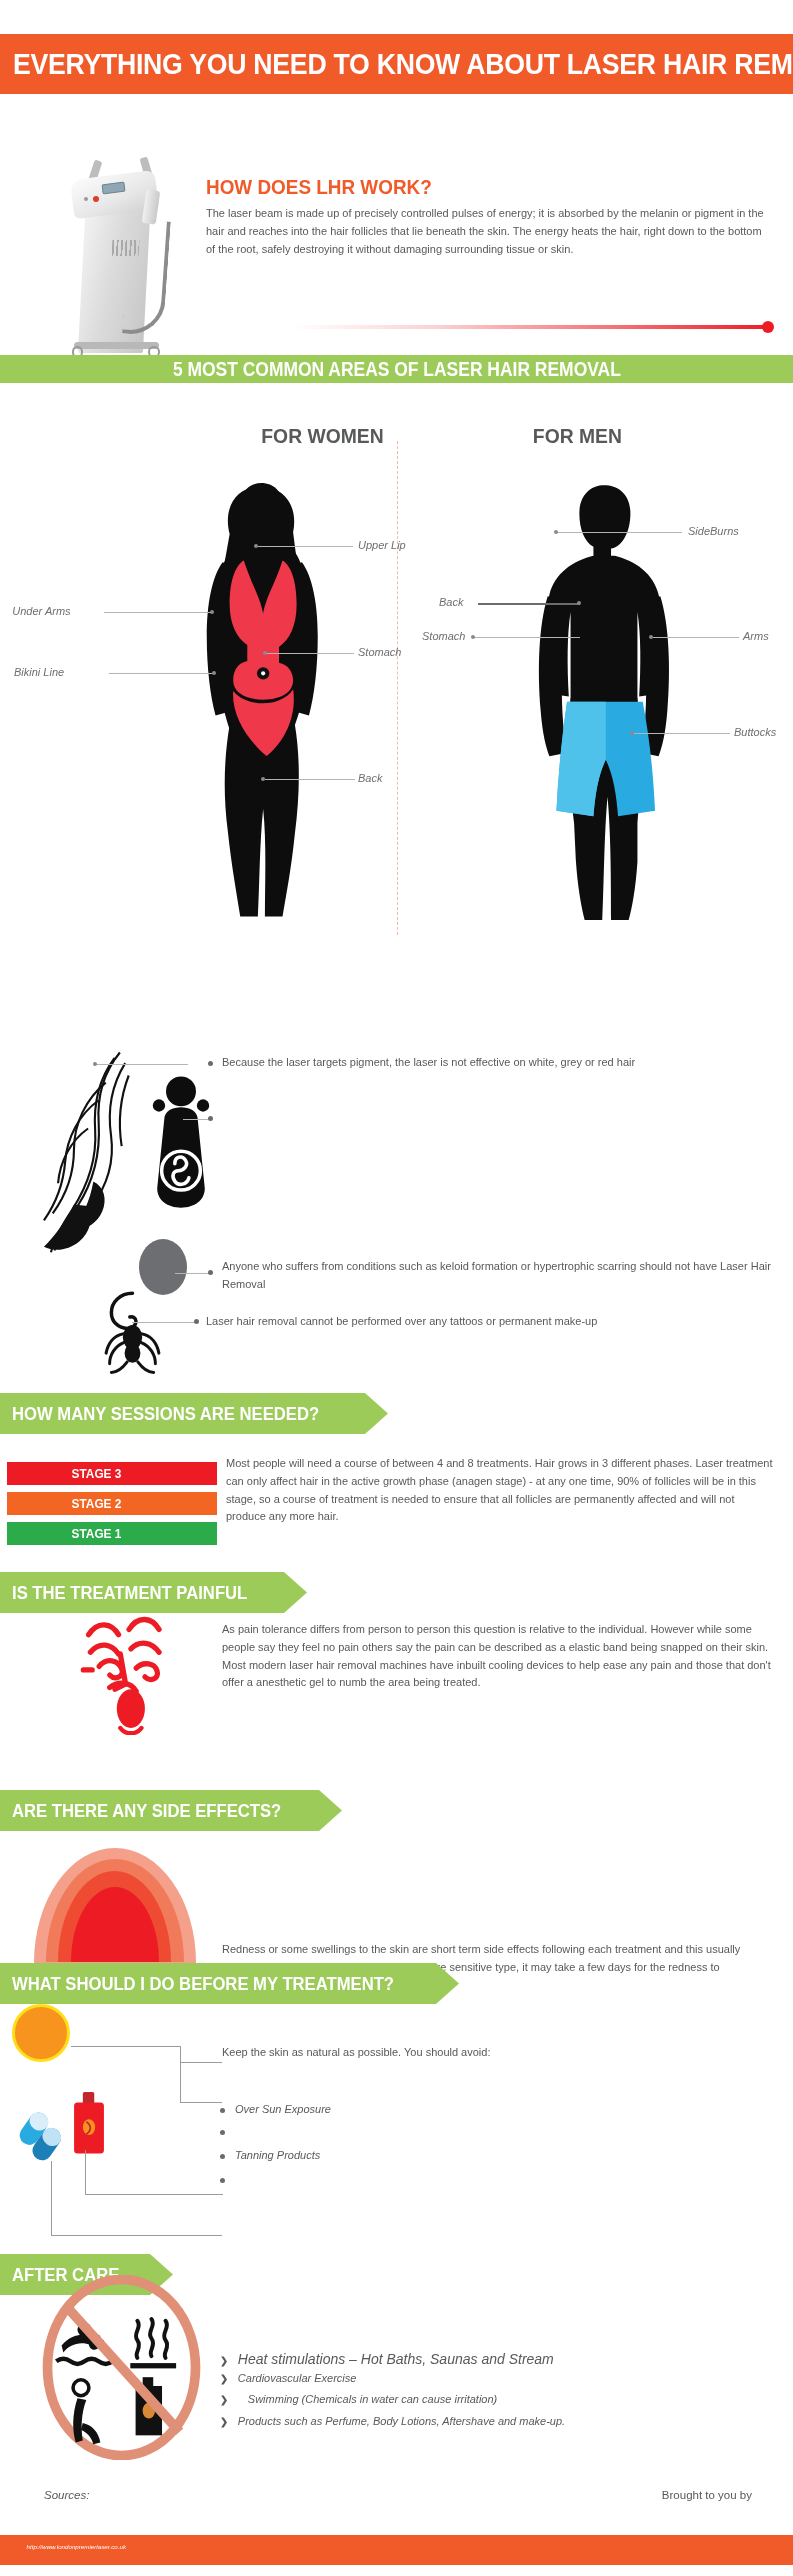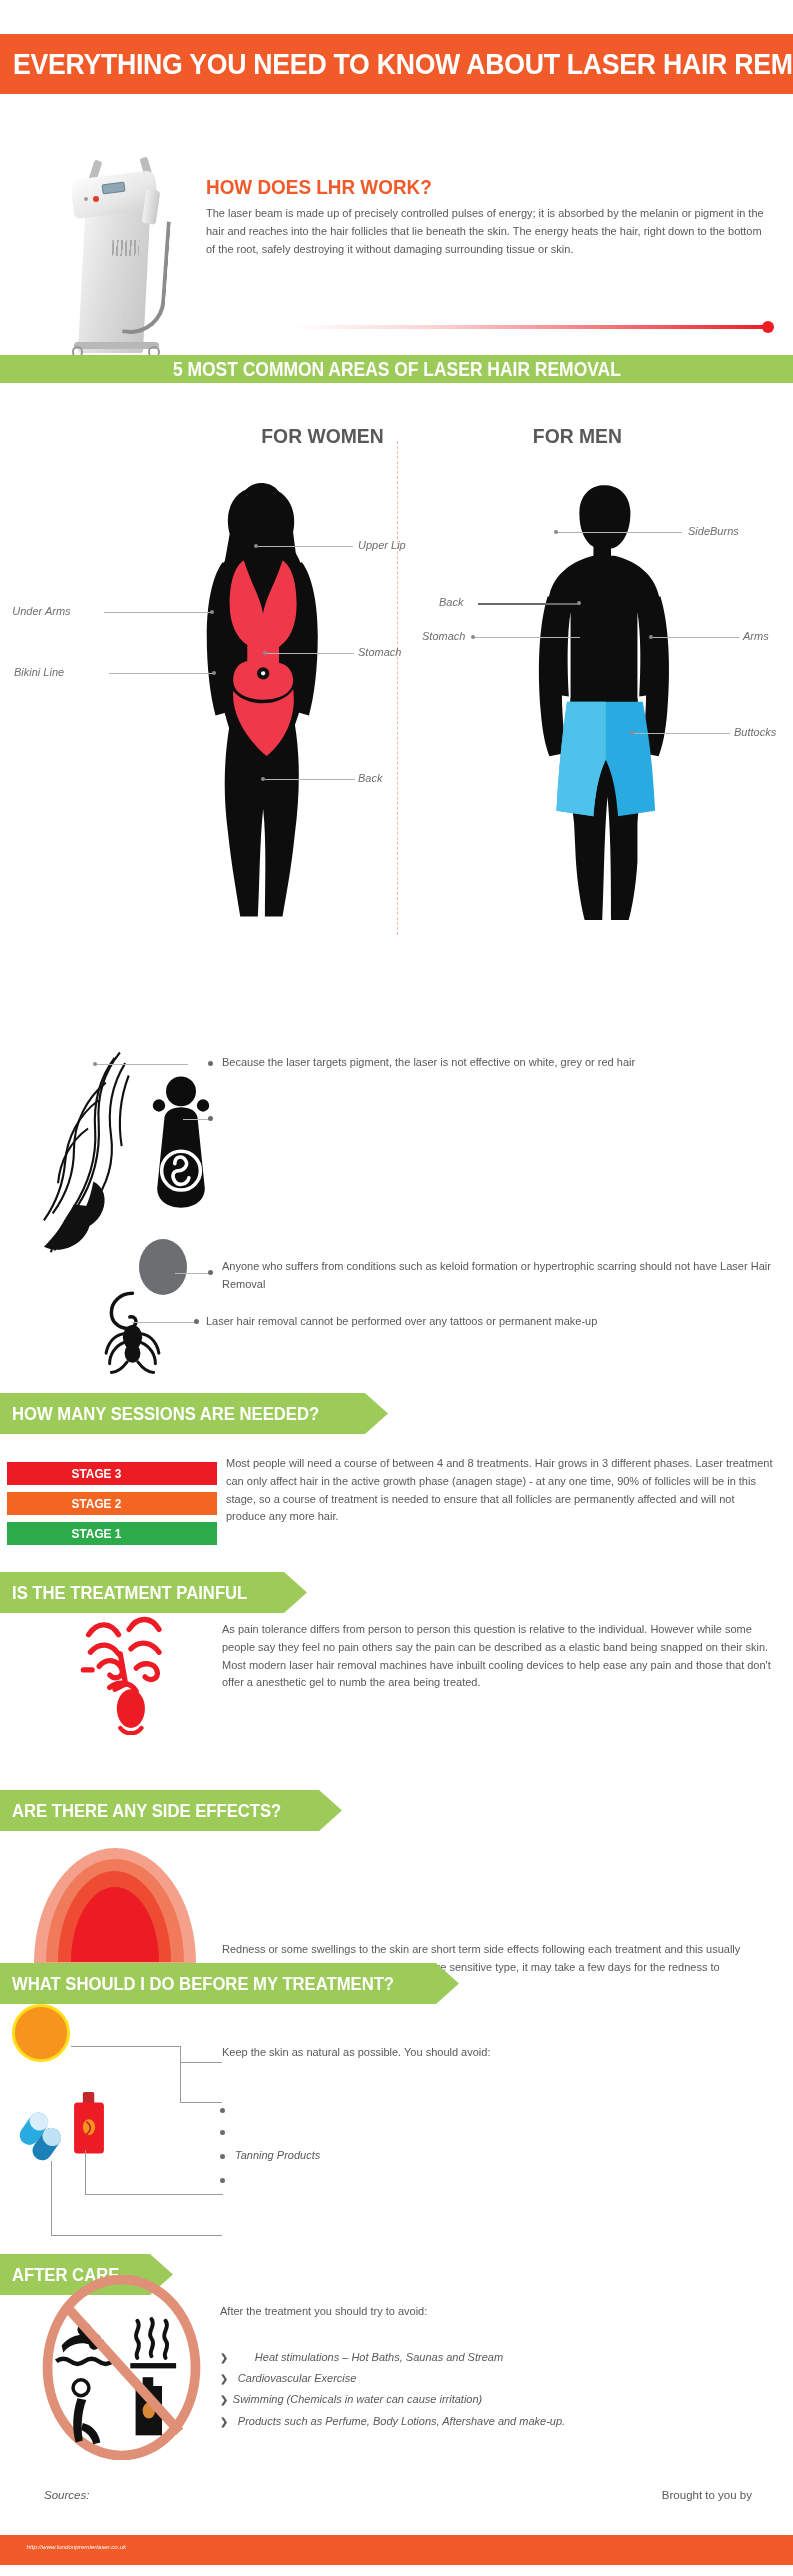--- a/index.html
+++ b/index.html
@@ -463,20 +463,21 @@
   <div class="connector" style="left:180px; top:2102px; width:42px; height:0; border-width:0.9px 0 0 0;"></div>
   <div class="connector" style="left:180px; top:2062px; width:42px; height:0; border-width:0.9px 0 0 0;"></div>
   <div class="connector" style="left:85px; top:2194px; width:138px; height:0; border-width:0.9px 0 0 0;"></div>
   <div class="connector" style="left:85px; top:2150px; width:0; height:44px; border-width:0 0 0 0.9px;"></div>
   <div class="connector" style="left:51px; top:2235px; width:171px; height:0; border-width:0.9px 0 0 0;"></div>
   <div class="connector" style="left:51px; top:2161px; width:0; height:74px; border-width:0 0 0 0.9px;"></div>
 
   <div class="body-text" style="left:222px; top:2044px; width:529px;">Keep the skin as natural as possible. You should avoid:</div>
 
   <div class="bullet-dot" style="left:220px; top:2108px;"></div>
+  <div class="body-text ital" style="left:235px; top:2101px; width:529px;">Over Sun Exposure</div>
 
   <div class="bullet-dot" style="left:220px; top:2130px;"></div>
 
   <div class="bullet-dot" style="left:220px; top:2154px;"></div>
   <div class="body-text ital" style="left:235px; top:2147px; width:529px;">Tanning Products</div>
 
   <div class="bullet-dot" style="left:220px; top:2178px;"></div>
 
   <div class="banner" style="top:2254px; width:173px;">
     <span>AFTER CARE</span>
@@ -507,33 +508,32 @@
 
     <g>
       <rect x="106" y="126" width="30" height="56" fill="#111"></rect>
       <rect x="114" y="116" width="12" height="12" fill="#111"></rect>
       <ellipse cx="121" cy="154" rx="7" ry="9" fill="#d98a38"></ellipse>
     </g>
 
     <line x1="26" y1="34" x2="156" y2="178" stroke="#df9076" stroke-width="11"></line>
   </svg>
 
-  <div class="body-text" style="left:220px; top:2303px; width:529px;">After the treatment you should try to avoid:</div>
 
   <div class="aftercare-bullet" style="left:220px; top:2351px;">
     <span class="chev">❯</span>
-    <span class="ital" style="margin-left:24px; font-size:11px;">Heat stimulations – Hot Baths, Saunas and Stream</span>
+    <span class="ital" style="margin-left:7px; font-size:14px;">Heat stimulations – Hot Baths, Saunas and Stream</span>
   </div>
   <div class="aftercare-bullet" style="left:220px; top:2372px;">
     <span class="chev">❯</span>
     <span class="ital" style="margin-left:7px; font-size:11px;">Cardiovascular Exercise</span>
   </div>
   <div class="aftercare-bullet" style="left:220px; top:2393px;">
     <span class="chev">❯</span>
-    <span class="ital" style="margin-left:2px; font-size:11px;">Swimming (Chemicals in water can cause irritation)</span>
+    <span class="ital" style="margin-left:17px; font-size:11px;">Swimming (Chemicals in water can cause irritation)</span>
   </div>
   <div class="aftercare-bullet" style="left:220px; top:2415px;">
     <span class="chev">❯</span>
     <span class="ital" style="margin-left:7px; font-size:11px;">Products such as Perfume, Body Lotions, Aftershave and make-up.</span>
   </div>
 
   <div class="foot-sources">Sources:</div>
   <div class="foot-brought">Brought to you by</div>
   <div class="foot-bar"></div>
   <div class="foot-url">http://www.londonpremierlaser.co.uk</div>

